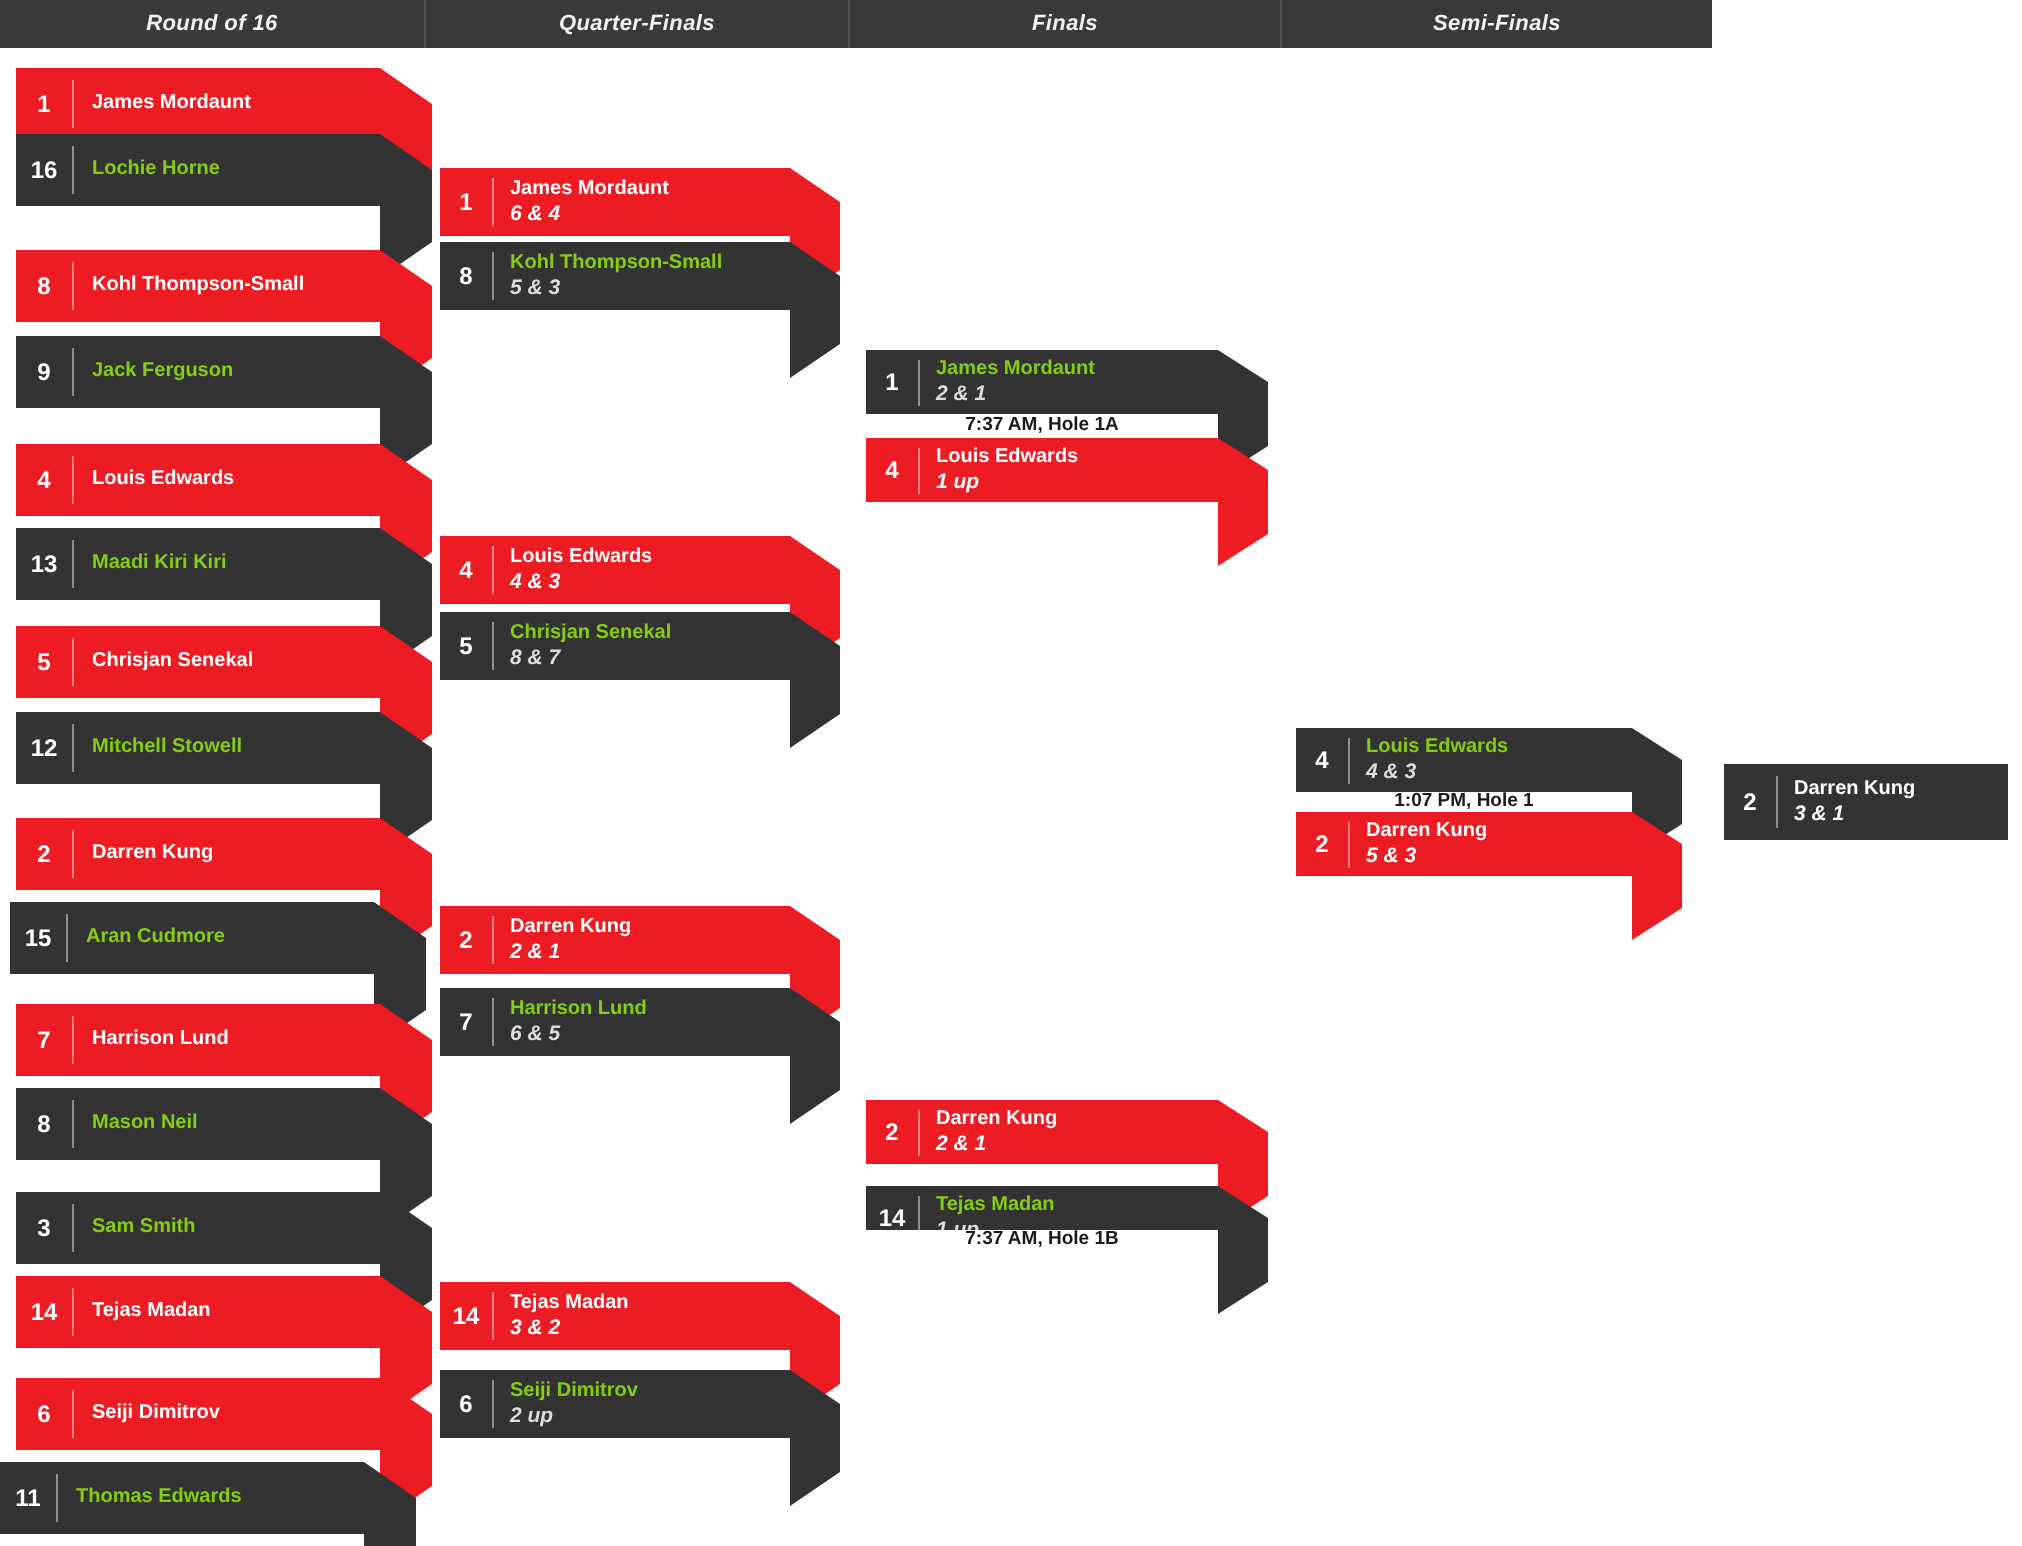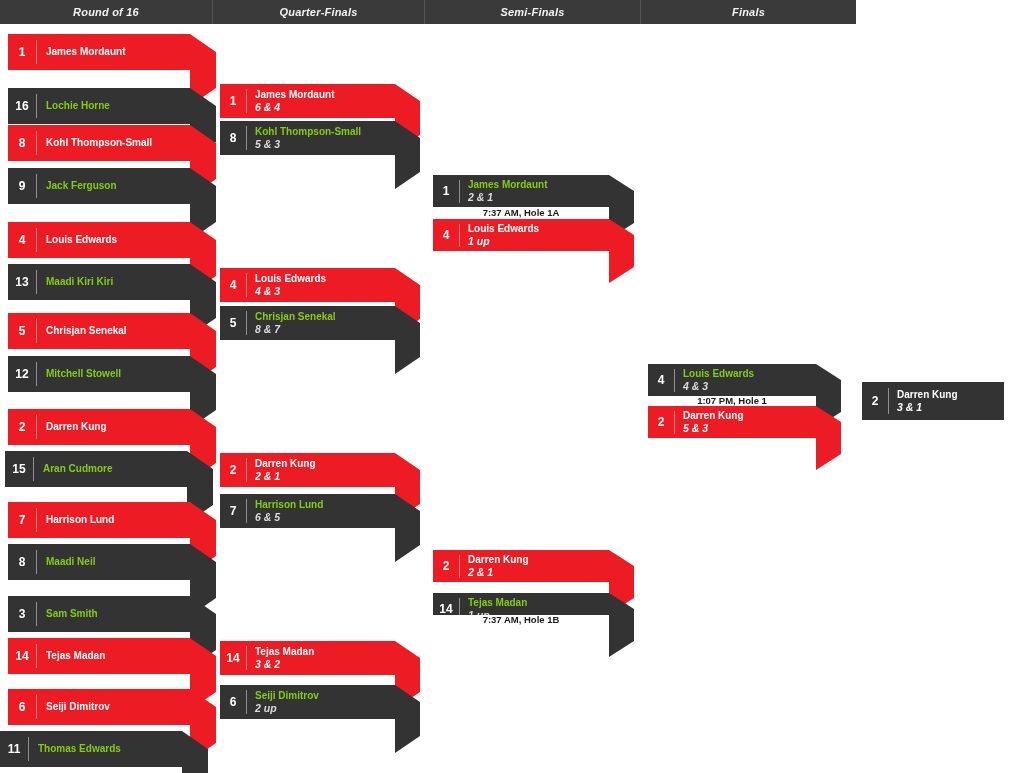--- a/index.html
+++ b/index.html
@@ -162,35 +162,35 @@
     text-align: center;
     z-index: 5;
   }
 </style>
 </head>
 <body>
 
 <div id="bracket-header">
   <div class="hdr-col c0">Round of 16</div>
   <div class="hdr-col c1">Quarter-Finals</div>
+  <div class="hdr-col c3">Finals</div>
   <div class="hdr-col c2">Semi-Finals</div>
-  <div class="hdr-col c3">Finals</div>
 </div>
 
 <div class="entry r16 win" style="left:8px; top:34px;">
   <div class="body">
     <span class="seed">1</span>
     <span class="divider"></span>
     <span class="info">
         <span class="pname">James Mordaunt</span>
       </span>
     <span class="arrow"></span>
   </div>
 </div>
-<div class="entry r16 lose" style="left:8px; top:88px;align-items:center;">
+<div class="entry r16 lose" style="left:8px; top:67px;align-items:center;">
   <div class="body">
     <span class="seed">16</span>
     <span class="divider"></span>
     <span class="info">
         <span class="pname">Lochie Horne</span>
       </span>
     <span class="arrow"></span>
   </div>
 </div>
 
@@ -286,21 +286,21 @@
         <span class="pname">Harrison Lund</span>
       </span>
     <span class="arrow"></span>
   </div>
 </div>
 <div class="entry r16 lose" style="left:8px; top:544px;">
   <div class="body">
     <span class="seed">8</span>
     <span class="divider"></span>
     <span class="info">
-        <span class="pname">Maadi Neil</span>
+        <span class="pname">Mason Neil</span>
       </span>
     <span class="arrow"></span>
   </div>
 </div>
 
 <div class="entry r16 lose" style="left:8px; top:596px;">
   <div class="body">
     <span class="seed">3</span>
     <span class="divider"></span>
     <span class="info">

